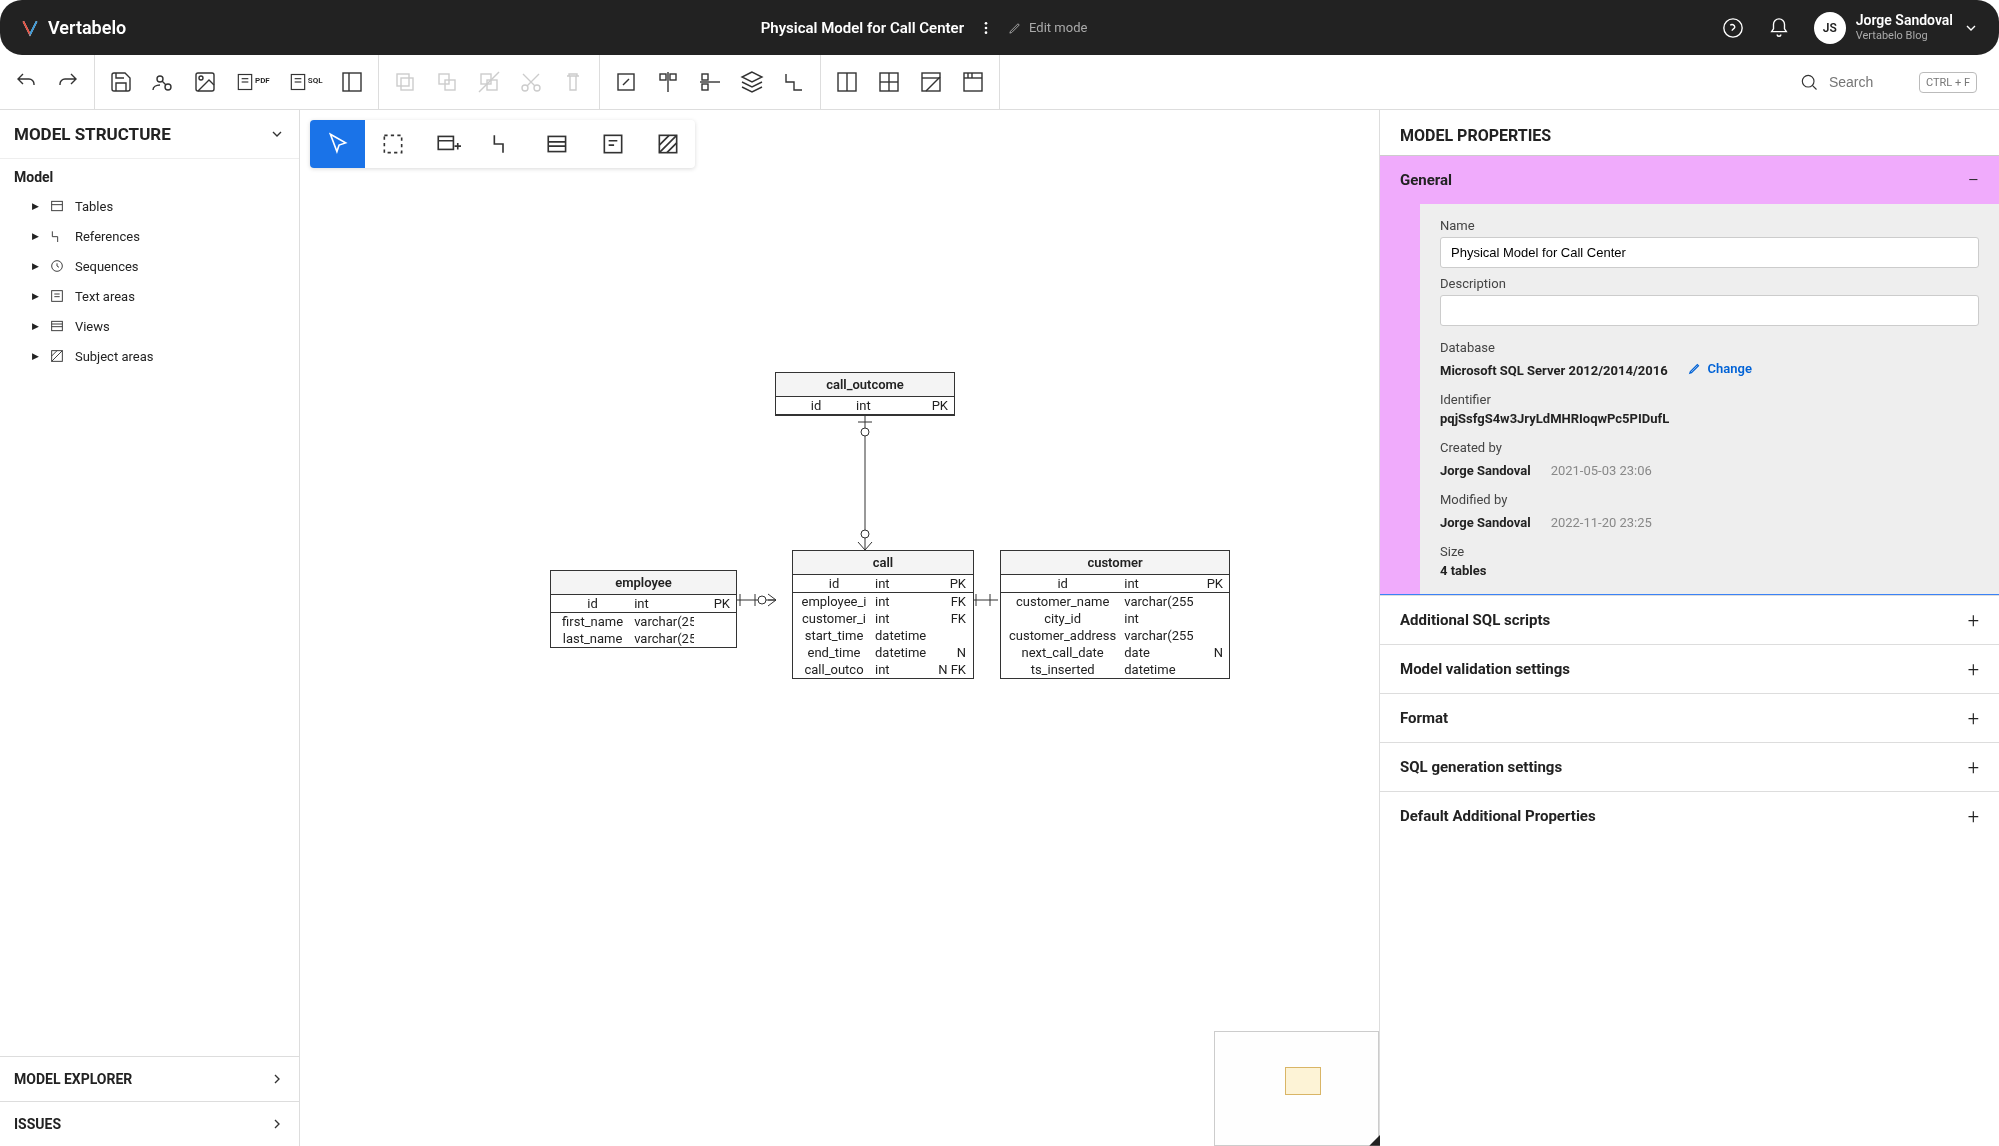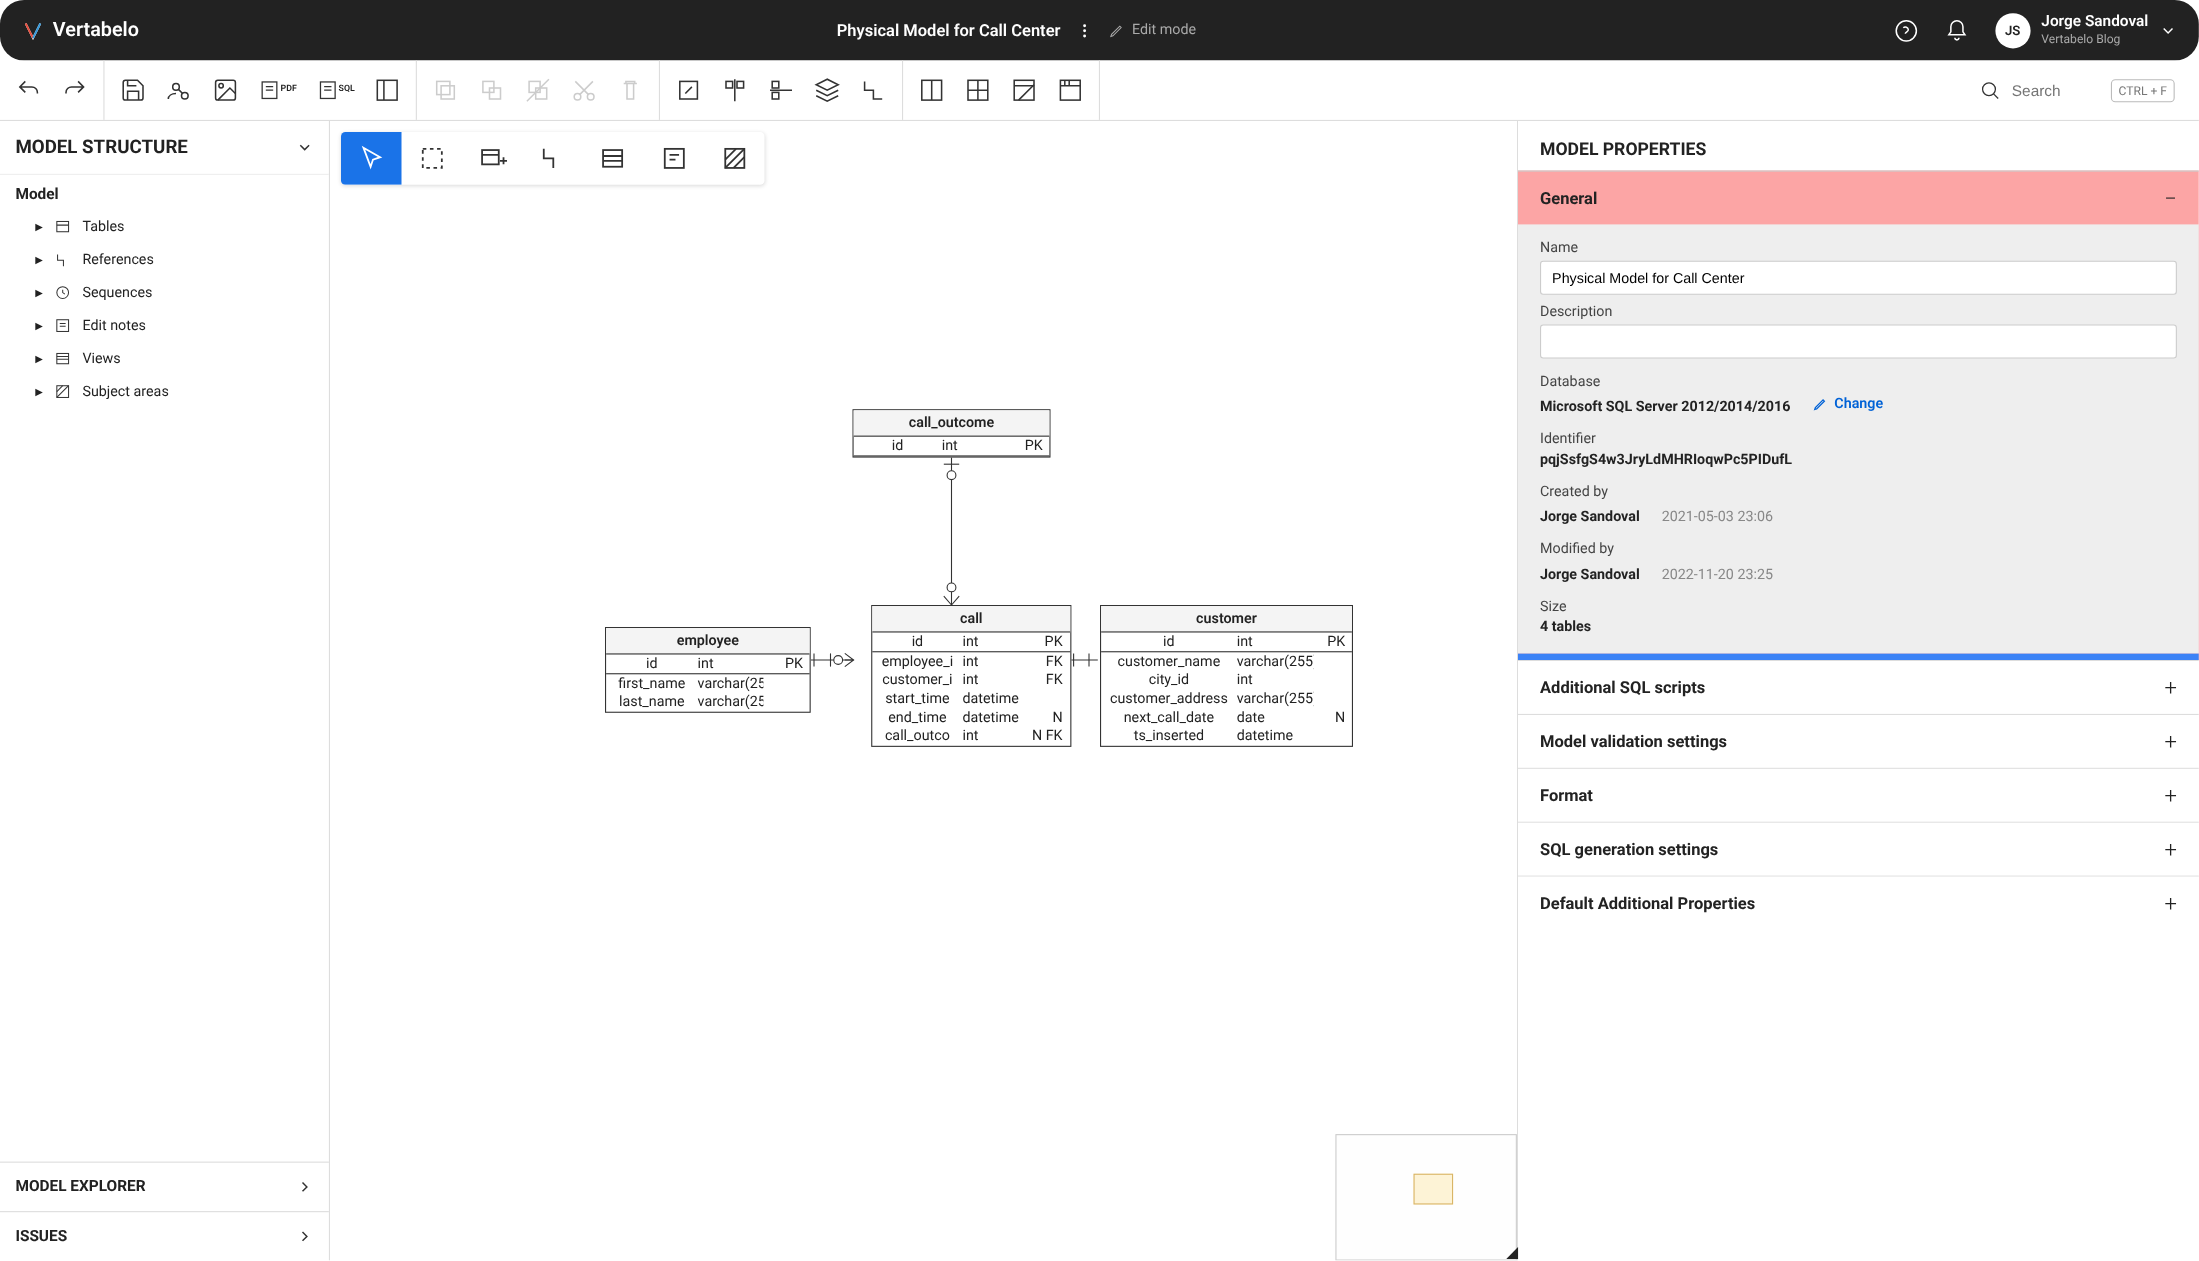--- a/index.html
+++ b/index.html
@@ -56,23 +56,23 @@
 .col-flags { width: 40px; text-align: right; white-space: nowrap; }
 .pk-sep { border-bottom: 1px solid #333; }
 .minimap { position: absolute; right: 0; bottom: 0; width: 165px; height: 115px; border: 1px solid #ccc; background: #fefefe; }
 .minimap-box { position: absolute; border: 1px solid #d9b566; background: #fdf3d6; width: 36px; height: 28px; top: 35px; left: 70px; }
 .minimap-handle { position: absolute; right: -2px; bottom: -2px; font-size: 14px; }
 
 .rel-line { position: absolute; pointer-events: none; }
 
 .right-panel { width: 620px; border-left: 1px solid #ddd; background: #fff; overflow-y: auto; }
 .rp-head { padding: 16px 20px 10px; font-weight: 700; font-size: 16px; }
-.rp-section { background: #fca5a5; border-top: 1px solid #ccc; border-bottom: 6px solid #3b82f6; }
+.rp-section { background: #f0abfc; border-top: 1px solid #ccc; border-bottom: 1px solid #3b82f6; }
 .rp-section-head { display: flex; align-items: center; justify-content: space-between; padding: 12px 20px; font-weight: 700; font-size: 15px; cursor: pointer; }
-.rp-body { padding: 6px 20px 16px; background: #eee; }
+.rp-body { padding: 6px 20px 16px; background: #eee; margin-left: 40px; }
 .rp-label { font-size: 13px; color: #444; margin-top: 8px; }
 .rp-input { width: 100%; padding: 7px 10px; border: 1px solid #ccc; border-radius: 3px; background: #fff; margin-top: 4px; font-size: 13px; }
 .rp-value { font-weight: 700; margin-top: 4px; }
 .rp-kv { display: flex; gap: 20px; align-items: baseline; margin-top: 4px; }
 .rp-kv .v2 { color: #888; }
 .change-link { color: #0062d6; font-weight: 600; cursor: pointer; display: inline-flex; align-items: center; gap: 6px; }
 .rp-collapsed { border-top: 1px solid #ddd; }
 .rp-collapsed .rp-section-head { background: #fff; }
 .plus-minus { font-size: 20px; font-weight: 300; }
 .chev { width: 16px; height: 16px; stroke: #333; fill: none; stroke-width: 2; }
@@ -279,21 +279,21 @@
           </svg>
           <span>Sequences</span>
         </div>
       <div class="tree-item">
           <span class="caret">▶</span>
           <svg class="tree-icon" viewBox="0 0 24 24">
             <rect x="4" y="4" width="16" height="16"></rect>
             <line x1="8" y1="9" x2="16" y2="9"></line>
             <line x1="8" y1="13" x2="16" y2="13"></line>
           </svg>
-          <span>Edit notes</span>
+          <span>Text areas</span>
         </div>
       <div class="tree-item">
           <span class="caret">▶</span>
           <svg class="tree-icon" viewBox="0 0 24 24">
             <rect x="4" y="5" width="16" height="14"></rect>
             <line x1="4" y1="9" x2="20" y2="9"></line>
             <line x1="4" y1="13" x2="20" y2="13"></line>
           </svg>
           <span>Views</span>
         </div>

